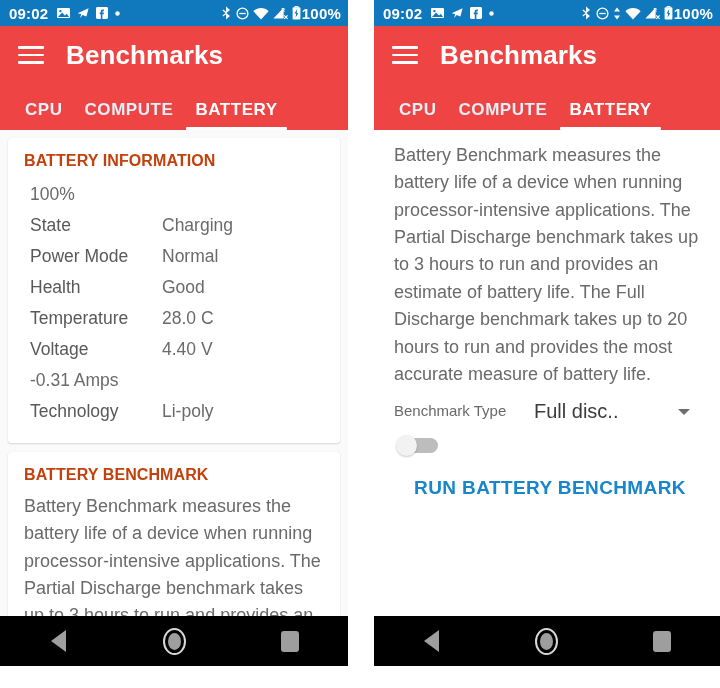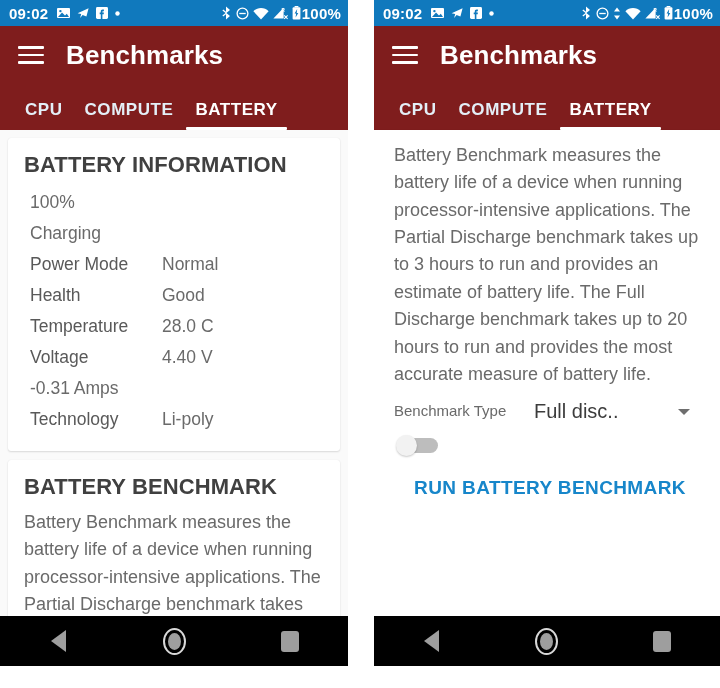--- a/index.html
+++ b/index.html
@@ -23,21 +23,21 @@
   }
   .sb-clock { font-size: 15px; font-weight: bold; }
   .sb-left-icons { display: flex; align-items: center; gap: 7px; margin-left: 9px; }
   .sb-spacer { flex: 1 1 auto; }
   .sb-right-icons { display: flex; align-items: center; gap: 4px; }
   .sb-pct { font-size: 15px; font-weight: bold; margin-left: 1px; }
   .ic { display: inline-block; line-height: 0; }
   .ic svg { display: block; }
 
   
-  .appbar { background: #7f1d1d; padding: 0 0 0 0; }
+  .appbar { background: #ef4444; padding: 0 0 0 0; }
   .appbar-top { height: 58px; display: flex; align-items: center; padding-left: 18px; }
   .hamburger { width: 26px; height: 18px; display:flex; flex-direction:column; justify-content:space-between; cursor:pointer; }
   .hamburger i { display:block; height: 2.6px; background: #fff; border-radius: 1px; }
   .appbar-title {
     color: #ffffff; font-size: 26px; font-weight: bold; margin-left: 22px;
     letter-spacing: .1px;
   }
   .tabs { display: flex; align-items: flex-end; height: 46px; padding-left: 14px; }
   .tab {
     color: #e4eff7; font-size: 17px; font-weight: bold; letter-spacing: .55px;
@@ -51,21 +51,21 @@
 
   
   .body-area { background: #fafafa; padding: 8px 8px 0 8px; height: 100%; }
   .body-area.flush { padding: 0; }
   .card {
     background: #ffffff; border-radius: 3px;
     box-shadow: 0 1px 2px rgba(0,0,0,.13), 0 0 1px rgba(0,0,0,.09);
     padding: 14px 16px 16px 16px; margin-bottom: 9px;
   }
   .card-title {
-    font-size: 22px; font-weight: bold; color: #404040;
+    font-size: 16px; font-weight: bold; color: #c2410c;
     letter-spacing: .1px; margin-bottom: 9px;
   }
   .kv { display: flex; align-items: baseline; padding: 5px 0 5px 6px; }
   .kv-key { width: 132px; flex: 0 0 132px; color: #595959; font-size: 17.5px; }
   .kv-val { color: #6a6a6a; font-size: 17.5px; }
 
   .desc { color: #6a6a6a; font-size: 18px; line-height: 1.52; }
 
   
   .right-card {
@@ -198,20 +198,21 @@
 
     <div class="body-area">
 
       <div class="card">
         <div class="card-title">BATTERY INFORMATION</div>
 
         <div class="kv">
           <div class="kv-val">100%</div>
         </div>
         <div class="kv">
+          <div class="kv-key">State</div>
           <div class="kv-val">Charging</div>
         </div>
         <div class="kv">
           <div class="kv-key">Power Mode</div>
           <div class="kv-val">Normal</div>
         </div>
         <div class="kv">
           <div class="kv-key">Health</div>
           <div class="kv-val">Good</div>
         </div>

